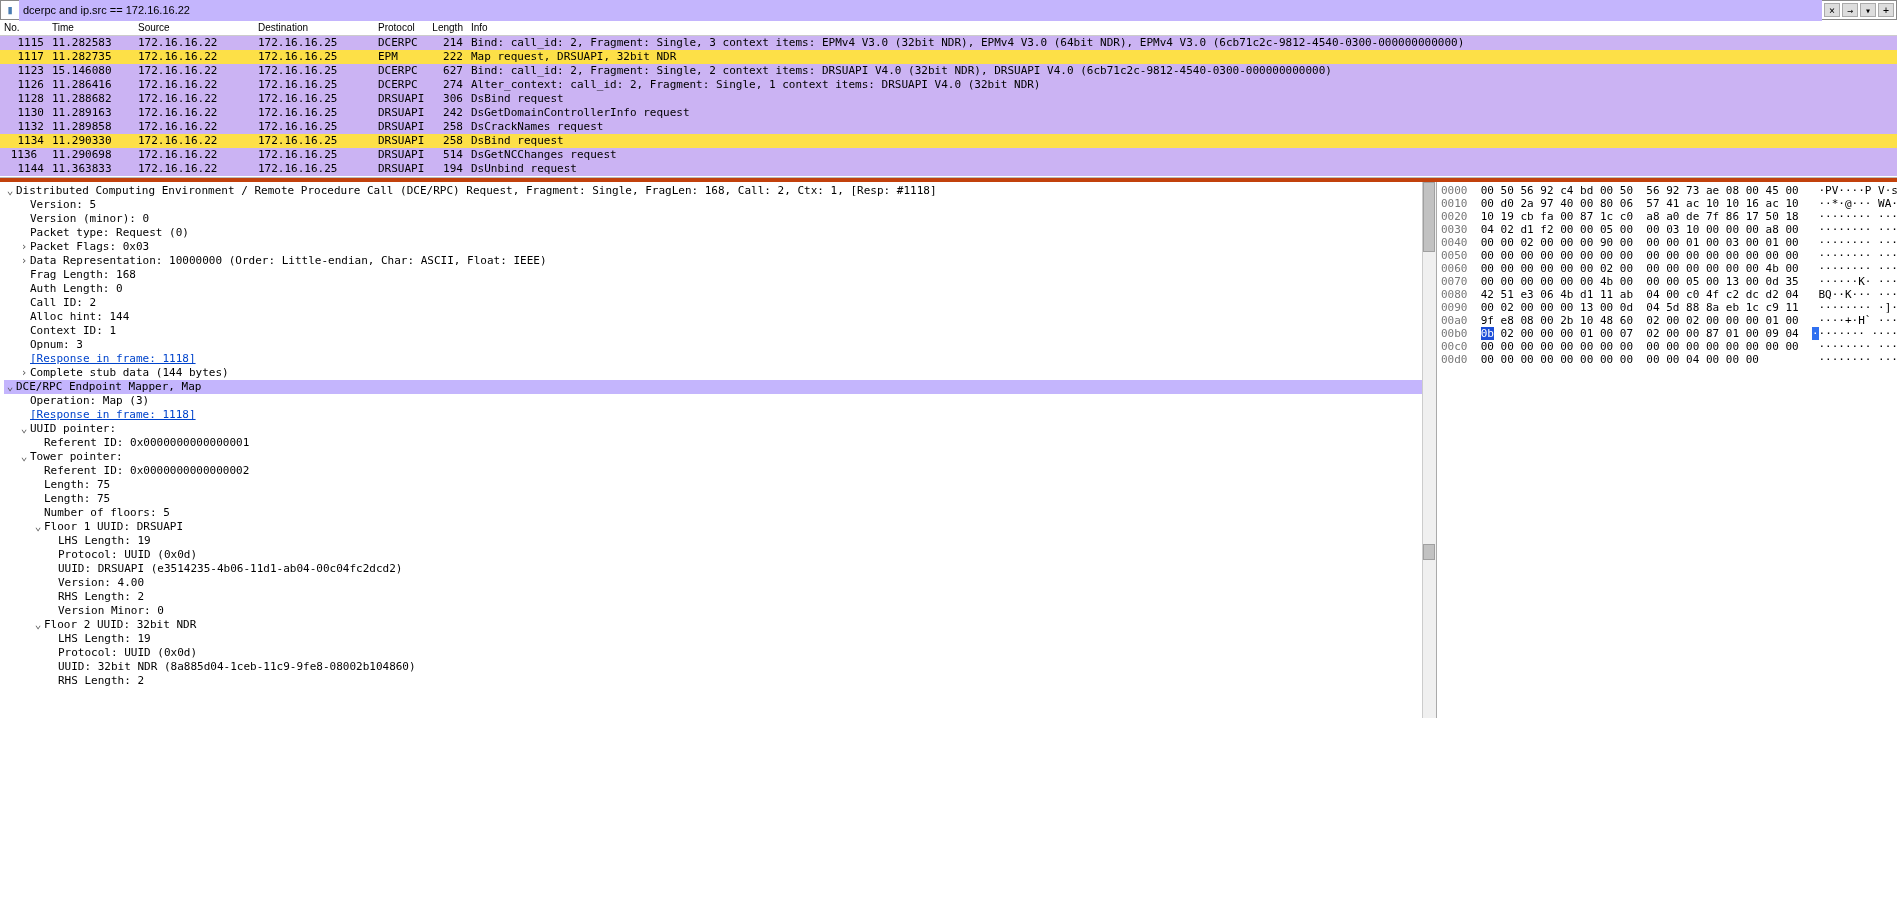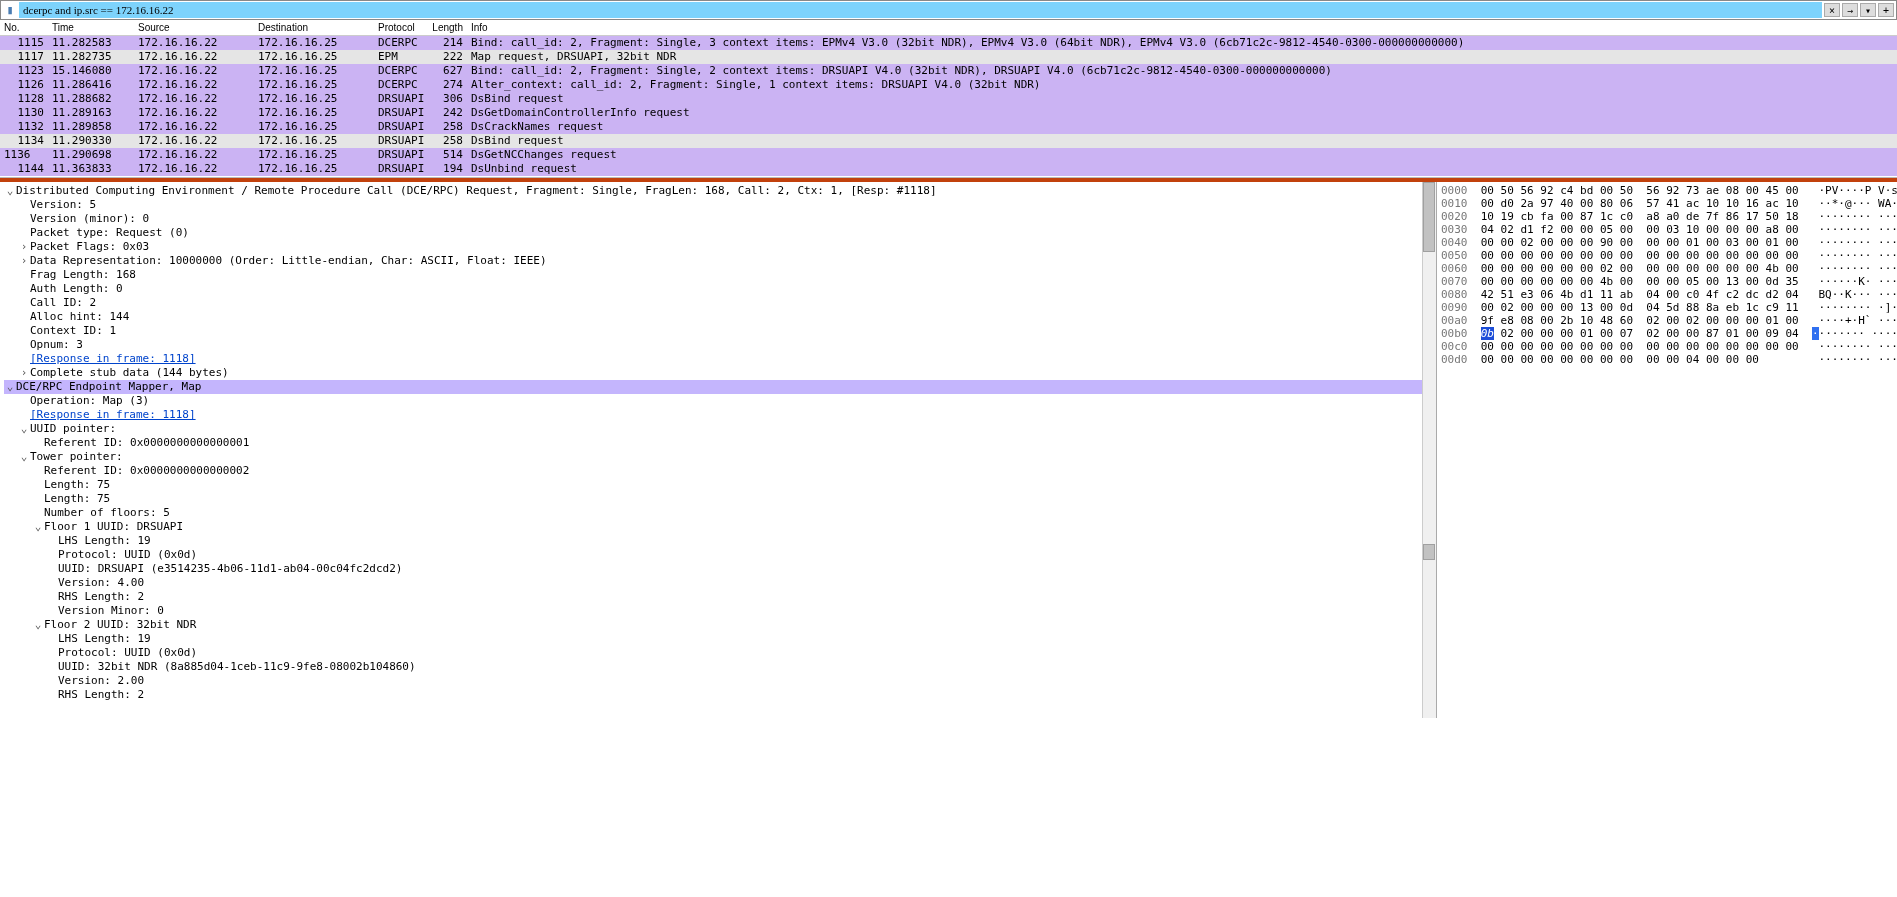--- a/index.html
+++ b/index.html
@@ -20,25 +20,25 @@
     width: 18px;
     height: 18px;
     display: flex;
     align-items: center;
     justify-content: center;
     color: #4a7db3;
     font-size: 12px;
   }
   .filter-input {
     flex: 1;
-    height: 16px;
+    height: 22px;
     border: none;
-    background: #7dd3fc;
+    background: #c4b5fd;
     padding: 0 4px;
-    font-family: Liberation Serif, serif;
+    font-family: Liberation Sans, sans-serif;
     font-size: 11px;
     outline: none;
   }
   .filter-btns {
     display: flex;
     gap: 2px;
     padding: 0 2px;
     align-items: center;
   }
   .filter-btn {
@@ -66,21 +66,21 @@
     font-size: 10px;
     border-bottom: 1px solid #ccc;
     white-space: nowrap;
   }
   .packet-table td {
     padding: 0 4px;
     white-space: nowrap;
     line-height: 14px;
   }
   .packet-table tr.data-row { background: #cbb3f3; }
-  .packet-table tr.highlight { background: #e5e5e5; }
+  .packet-table tr.highlight { background: #fde047; }
   .bottom-panes {
     display: flex;
     border-top: 4px solid #c2410c;
     height: 540px;
   }
   .tree-pane {
     flex: 1;
     overflow: auto;
     position: relative;
     border-right: 1px solid #aaa;
@@ -128,21 +128,21 @@
   .hex-pane {
     width: 460px;
     overflow: auto;
     font-family: "Lucida Console", Monaco, monospace;
     font-size: 11px;
     padding: 2px 4px;
     white-space: pre;
   }
   .hex-row { line-height: 13px; white-space: pre; }
   .hex-off { color: #777; }
-  .hex-hl { background: #1d4ed8; color: #fff; font-style: italic; }
+  .hex-hl { background: #1d4ed8; color: #fff; }
   .hex-hl-ascii { background: #3070f0; color: #fff; }
   .th-no { width: 48px; }
   .th-time { width: 86px; }
   .th-src { width: 120px; }
   .th-dst { width: 120px; }
   .th-proto { width: 54px; }
   .th-len { width: 36px; }
   .packet-rows-wrap {
     height: 158px;
     overflow: hidden;
@@ -243,21 +243,21 @@
         <tr class="data-row highlight">
           <td style="text-align: right;">1134</td>
           <td>11.290330</td>
           <td>172.16.16.22</td>
           <td>172.16.16.25</td>
           <td>DRSUAPI</td>
           <td style="text-align: right;">258</td>
           <td>DsBind request</td>
         </tr>
         <tr class="data-row">
-          <td style="text-align: left; margin-left: 31px;">1136</td>
+          <td style="text-align: center; margin-left: 31px;">1136</td>
           <td>11.290698</td>
           <td>172.16.16.22</td>
           <td>172.16.16.25</td>
           <td>DRSUAPI</td>
           <td style="text-align: right;">514</td>
           <td>DsGetNCChanges request</td>
         </tr>
         <tr class="data-row">
           <td style="text-align: right;">1144</td>
           <td>11.363833</td>
@@ -302,21 +302,20 @@
         <div class="tree-row ind3 "><span class="caret none">·</span><span>LHS Length: 19</span></div>
         <div class="tree-row ind3 "><span class="caret none">·</span><span>Protocol: UUID (0x0d)</span></div>
         <div class="tree-row ind3 "><span class="caret none">·</span><span>UUID: DRSUAPI (e3514235-4b06-11d1-ab04-00c04fc2dcd2)</span></div>
         <div class="tree-row ind3 "><span class="caret none">·</span><span>Version: 4.00</span></div>
         <div class="tree-row ind3 "><span class="caret none">·</span><span>RHS Length: 2</span></div>
         <div class="tree-row ind3 "><span class="caret none">·</span><span>Version Minor: 0</span></div>
         <div class="tree-row ind2 "><span class="caret">⌄</span><span>Floor 2 UUID: 32bit NDR</span></div>
         <div class="tree-row ind3 "><span class="caret none">·</span><span>LHS Length: 19</span></div>
         <div class="tree-row ind3 "><span class="caret none">·</span><span>Protocol: UUID (0x0d)</span></div>
         <div class="tree-row ind3 "><span class="caret none">·</span><span>UUID: 32bit NDR (8a885d04-1ceb-11c9-9fe8-08002b104860)</span></div>
-        <div class="tree-row ind3 "><span class="caret none">·</span><span>Version: 2.00</span></div>
         <div class="tree-row ind3 "><span class="caret none">·</span><span>RHS Length: 2</span></div>
       </div>
     <div class="tree-scroll">
       <div class="tree-thumb" style="top:0; height:70px;"></div>
       <div class="tree-thumb" style="top:362px; height:16px;"></div>
     </div>
   </div>
   <div class="hex-pane" id="hex-root"><div class="hex-row"><span class="hex-off">0000</span>  00 50 56 92 c4 bd 00 50  56 92 73 ae 08 00 45 00   ·PV····P V·s···E·</div><div class="hex-row"><span class="hex-off">0010</span>  00 d0 2a 97 40 00 80 06  57 41 ac 10 10 16 ac 10   ··*·@··· WA······</div><div class="hex-row"><span class="hex-off">0020</span>  10 19 cb fa 00 87 1c c0  a8 a0 de 7f 86 17 50 18   ········ ······P·</div><div class="hex-row"><span class="hex-off">0030</span>  04 02 d1 f2 00 00 05 00  00 03 10 00 00 00 a8 00   ········ ········</div><div class="hex-row"><span class="hex-off">0040</span>  00 00 02 00 00 00 90 00  00 00 01 00 03 00 01 00   ········ ········</div><div class="hex-row"><span class="hex-off">0050</span>  00 00 00 00 00 00 00 00  00 00 00 00 00 00 00 00   ········ ········</div><div class="hex-row"><span class="hex-off">0060</span>  00 00 00 00 00 00 02 00  00 00 00 00 00 00 4b 00   ········ ······K·</div><div class="hex-row"><span class="hex-off">0070</span>  00 00 00 00 00 00 4b 00  00 00 05 00 13 00 0d 35   ······K· ·······5</div><div class="hex-row"><span class="hex-off">0080</span>  42 51 e3 06 4b d1 11 ab  04 00 c0 4f c2 dc d2 04   BQ··K··· ···O····</div><div class="hex-row"><span class="hex-off">0090</span>  00 02 00 00 00 13 00 0d  04 5d 88 8a eb 1c c9 11   ········ ·]······</div><div class="hex-row"><span class="hex-off">00a0</span>  9f e8 08 00 2b 10 48 60  02 00 02 00 00 00 01 00   ····+·H` ········</div><div class="hex-row"><span class="hex-off">00b0</span>  <span class="hex-hl">0b</span> 02 00 00 00 01 00 07  02 00 00 87 01 00 09 04  <span class="hex-hl-ascii">·</span>······· ········</div><div class="hex-row"><span class="hex-off">00c0</span>  00 00 00 00 00 00 00 00  00 00 00 00 00 00 00 00   ········ ········</div><div class="hex-row"><span class="hex-off">00d0</span>  00 00 00 00 00 00 00 00  00 00 04 00 00 00         ········ ······</div></div>
 </div>
 

